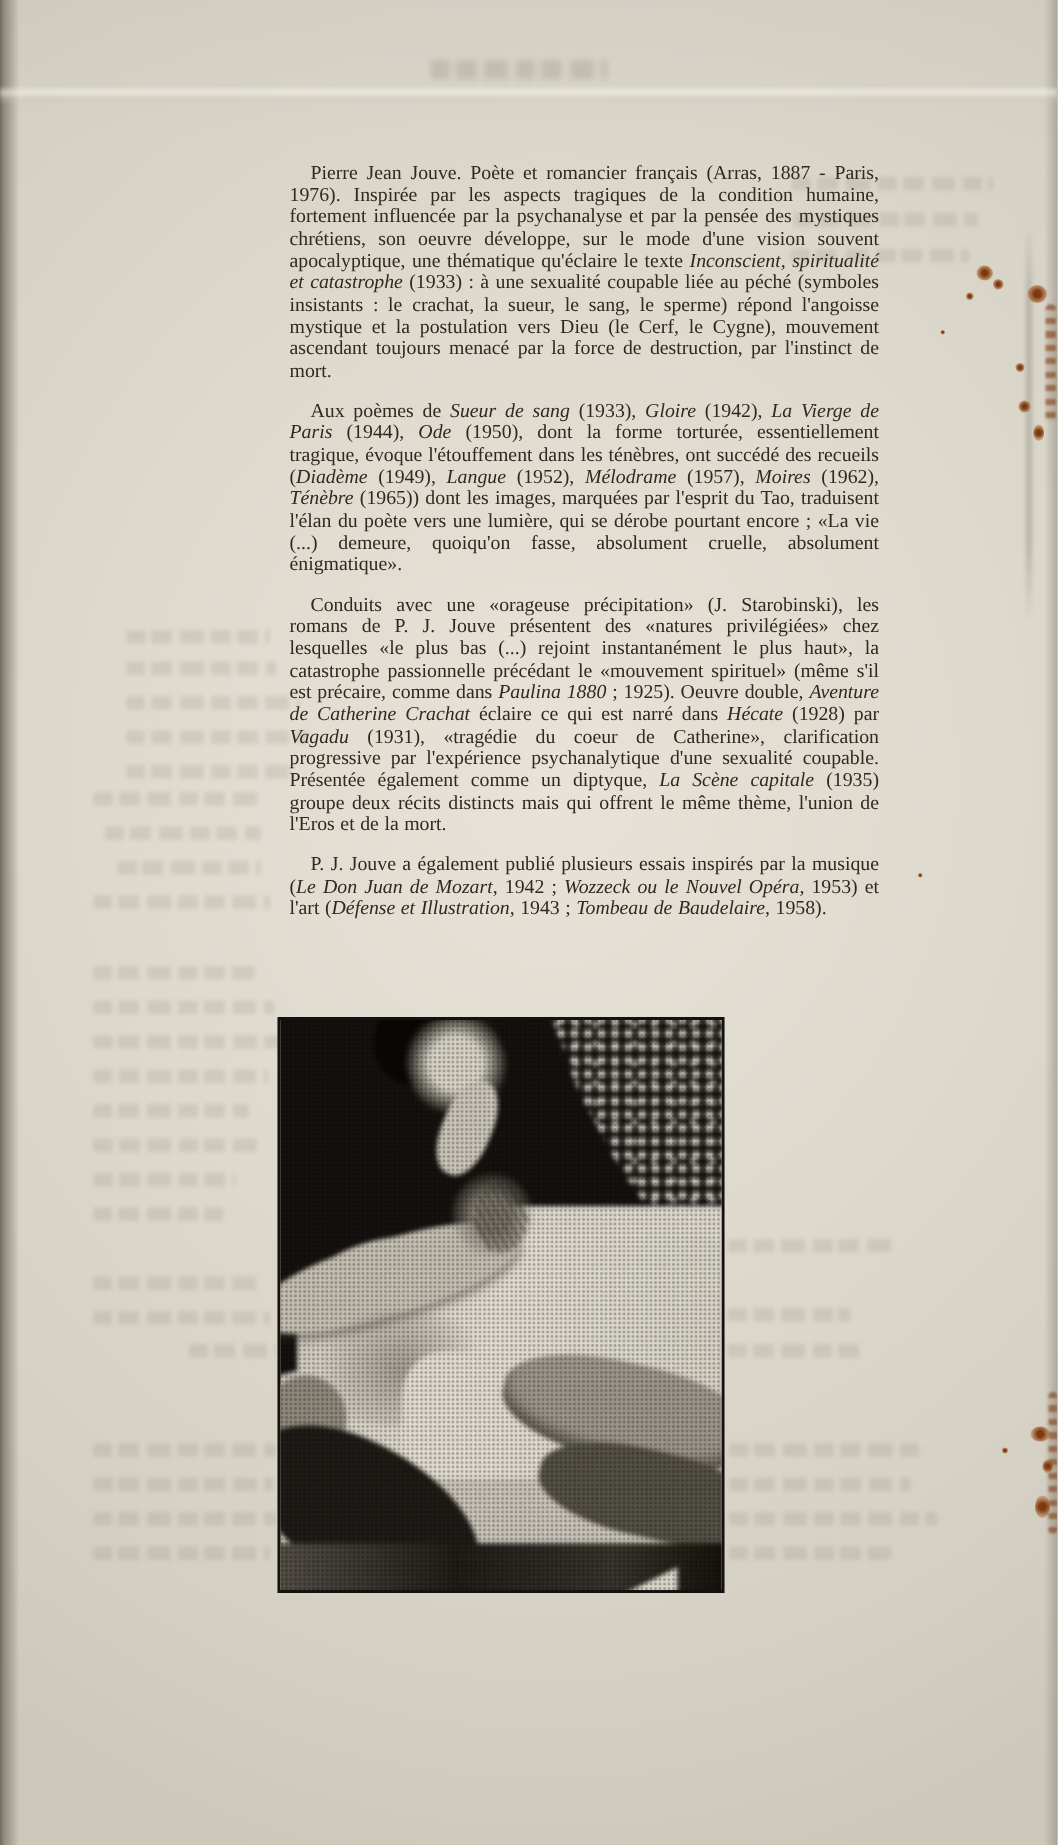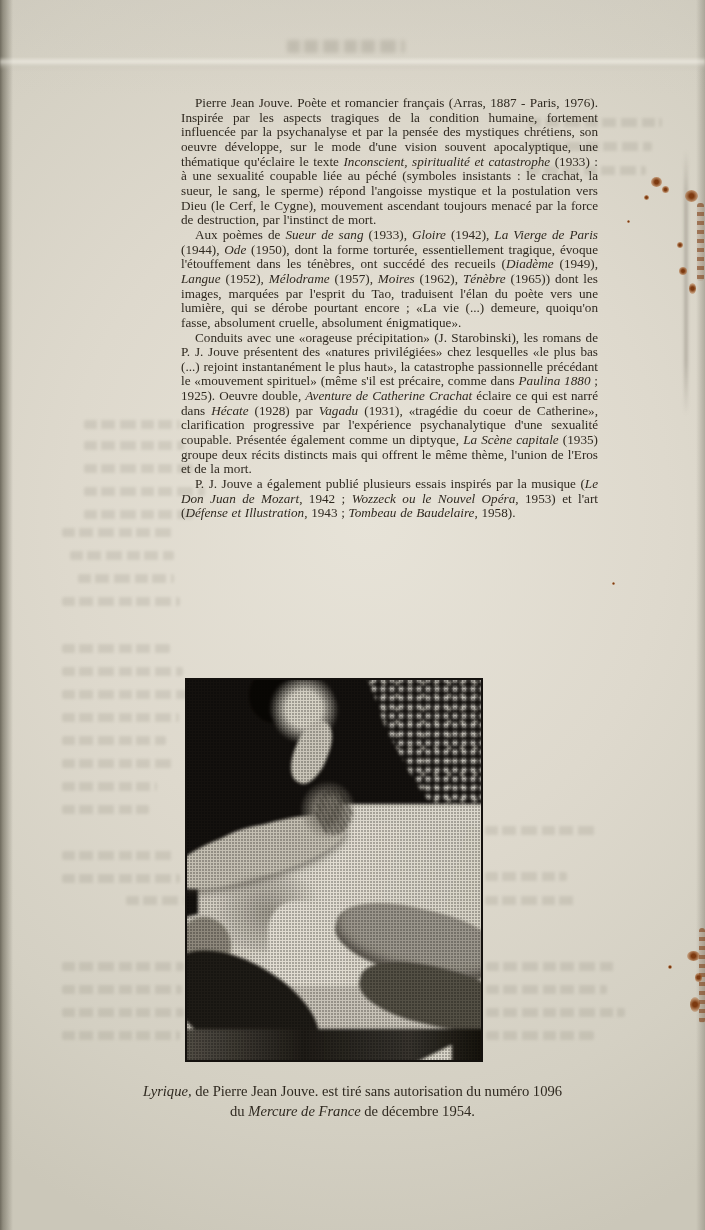--- a/index.html
+++ b/index.html
@@ -32,21 +32,21 @@
   .s{position:absolute;border-radius:50%;filter:blur(.4px);
     background:radial-gradient(circle,#7d3a10 25%,rgba(164,92,40,.6) 62%,rgba(164,92,40,0) 100%);}
   .sv{position:absolute;border-radius:3px;filter:blur(.6px);opacity:.8;
     background:repeating-linear-gradient(180deg,rgba(125,58,16,.75) 0 4px,rgba(125,58,16,.12) 4px 9px);}
   
   .text-col{
     position:absolute;left:181px;top:96px;width:417px;height:578px;overflow:hidden;
     font-size:13.2px;line-height:14.65px;color:#2f2920;
     text-align:justify;hyphens:auto;-webkit-hyphens:auto;word-spacing:.4px;
   }
-  .text-col p{margin:0;text-indent:14px;}
+  .text-col p{margin:12px;text-indent:14px;}
   
   .photo{
     position:absolute;left:185px;top:678px;width:294px;height:380px;margin:0;
     border:2px solid #14110e;background:#c8c3b8;overflow:hidden;
   }
   .ph-layers{position:absolute;inset:-4px;filter:blur(1.4px) contrast(1.05);}
   .ph-layers>div{position:absolute;}
   .ph-dark{left:0;top:0;width:100%;height:37%;background:#191613;}
   .ph-dark2{left:0;top:28%;width:44%;height:30%;background:#191613;transform:skewY(-14deg);}
   .ph-hair{left:22%;top:-2%;width:17%;height:14%;background:#0f0d0a;border-radius:50%;}
@@ -173,18 +173,14 @@
       <div class="ph-knee"></div>
       <div class="ph-stocking"></div>
       <div class="ph-thigh"></div>
       <div class="ph-thigh2"></div>
       <div class="ph-bottom"></div>
       <div class="ph-notch"></div>
     </div>
     <div class="ph-grain"></div>
   </figure>
 
-  <div class="caption">
-    <div><span style="font-style: italic;">Lyrique,</span><span> de Pierre Jean Jouve. est tiré sans autorisation du numéro 1096</span></div>
-    <div><span>du </span><span style="font-style: italic;">Mercure de France</span><span> de décembre 1954.</span></div>
-  </div>
 
 </div>
 
 </body></html>

